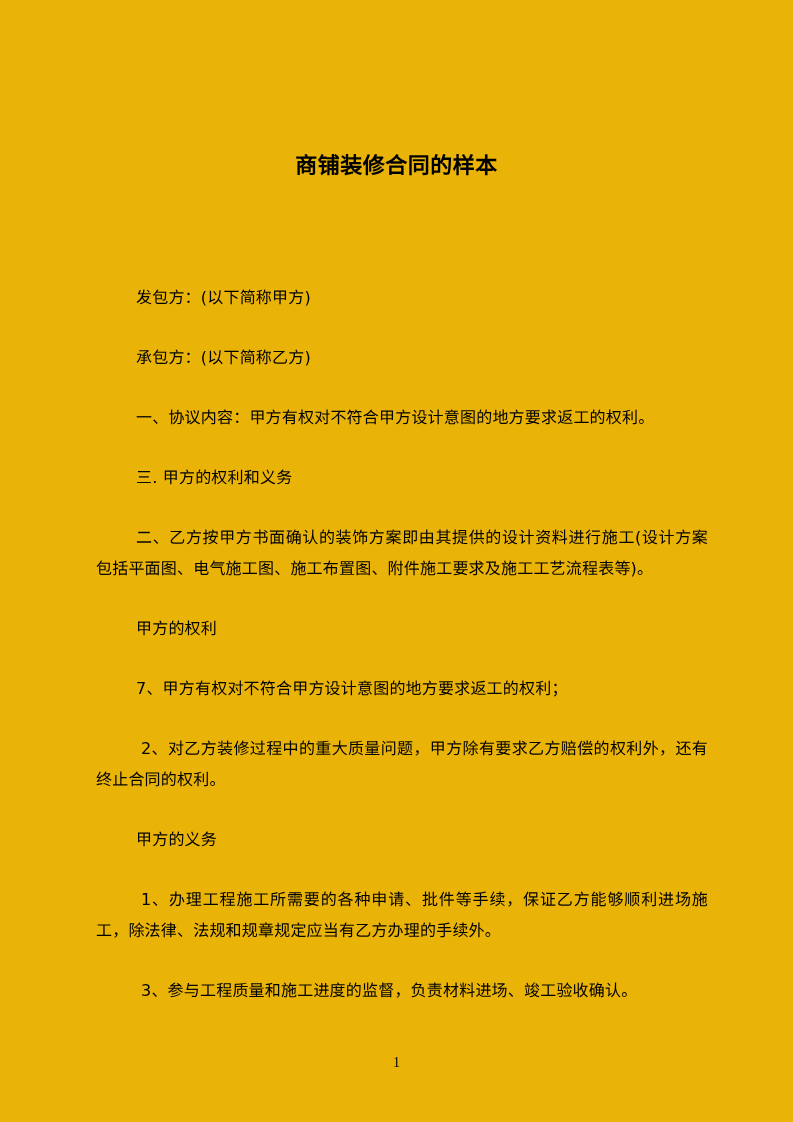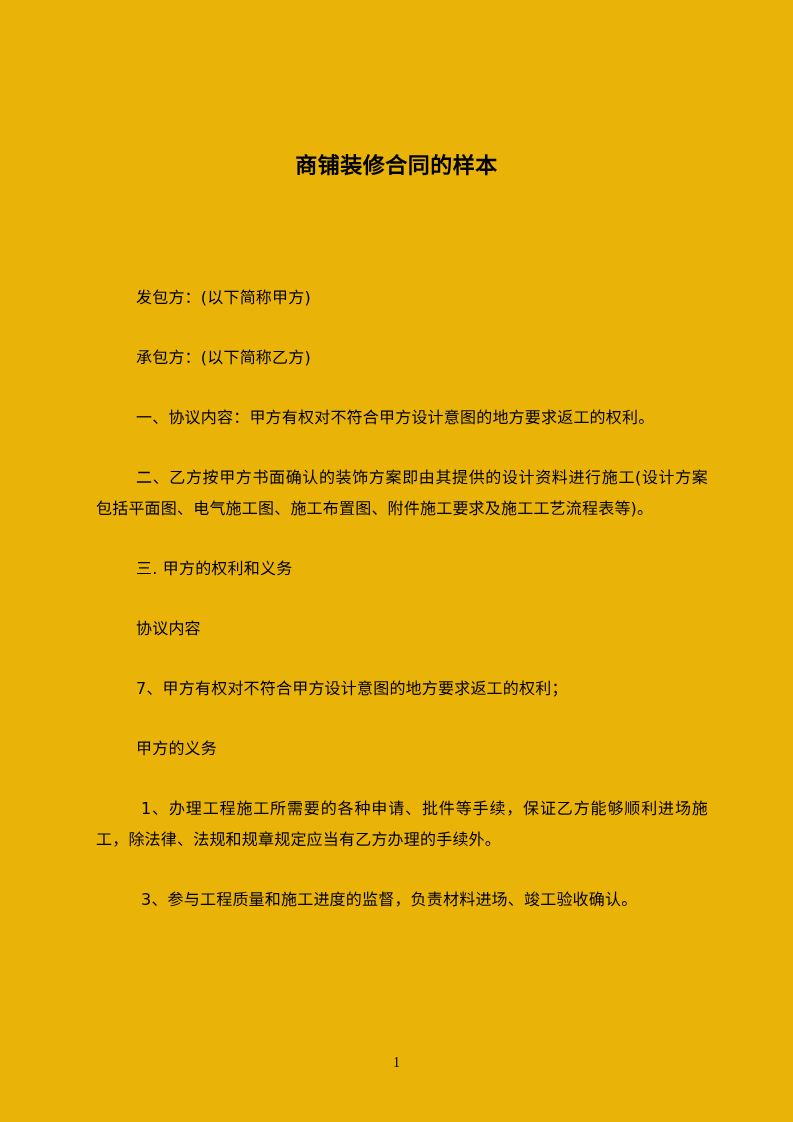--- a/index.html
+++ b/index.html
@@ -86,28 +86,29 @@
   <h1 class="doc-title">商铺装修合同的样本</h1>
 
   <div class="body-block">
 
     <p class="para indent-1">发包方：(以下简称甲方)</p>
 
     <p class="para indent-1">承包方：(以下简称乙方)</p>
 
     <p class="para indent-1">一、协议内容：甲方有权对不符合甲方设计意图的地方要求返工的权利。</p>
 
+    <p class="para indent-1">三. 甲方的权利和义务</p>
+
     <p class="para indent-1">二、乙方按甲方书面确认的装饰方案即由其提供的设计资料进行施工(设计方案包括平面图、电气施工图、施工布置图、附件施工要求及施工工艺流程表等)。</p>
 
-    <p class="para indent-1">三. 甲方的权利和义务</p>
-
-    <p class="para indent-1">协议内容</p>
+    <p class="para indent-1">甲方的权利</p>
 
     <p class="para indent-1">7、甲方有权对不符合甲方设计意图的地方要求返工的权利；</p>
 
+    <p class="para indent-2">2、对乙方装修过程中的重大质量问题，甲方除有要求乙方赔偿的权利外，还有终止合同的权利。</p>
 
     <p class="para indent-1">甲方的义务</p>
 
     <p class="para indent-2">1、办理工程施工所需要的各种申请、批件等手续，保证乙方能够顺利进场施工，除法律、法规和规章规定应当有乙方办理的手续外。</p>
 
 
     <p class="para indent-2">3、参与工程质量和施工进度的监督，负责材料进场、竣工验收确认。</p>
 
   </div>
 

